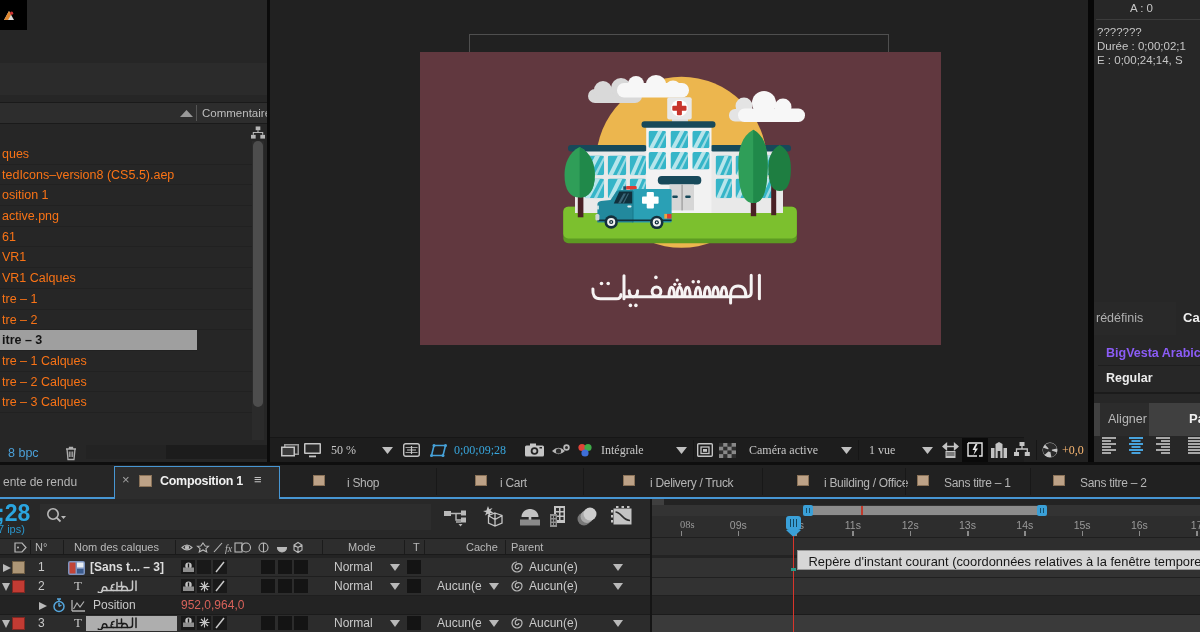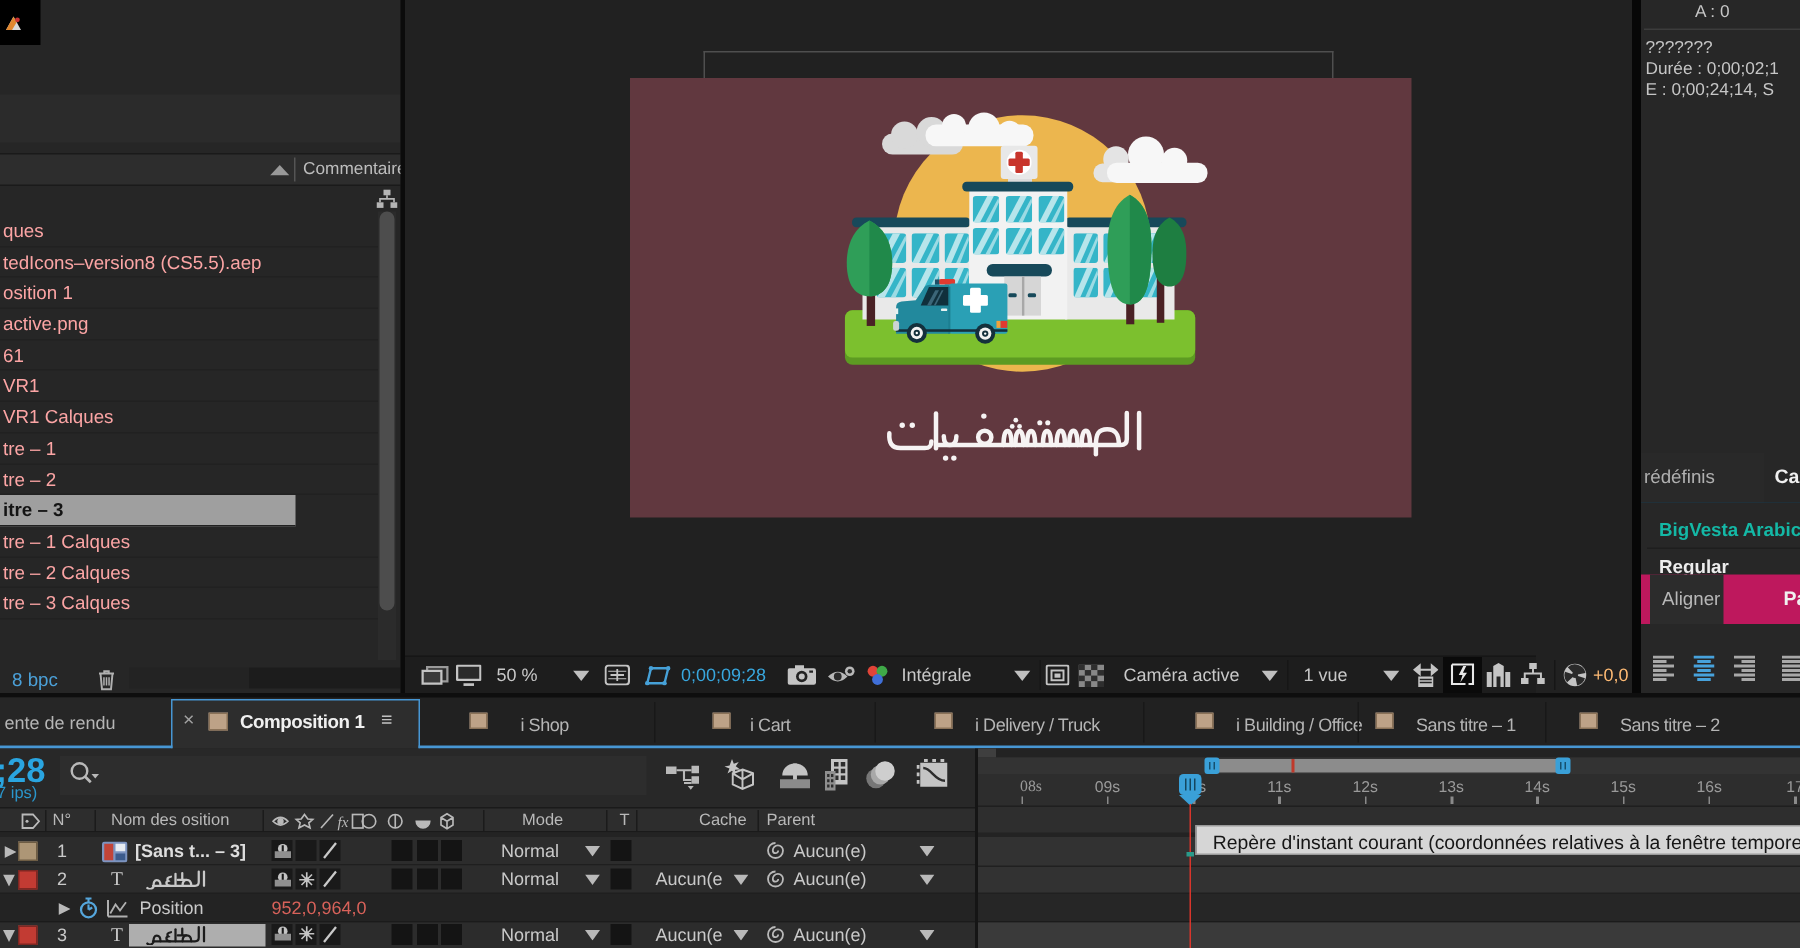--- a/index.html
+++ b/index.html
@@ -2,21 +2,21 @@
 <html><head>
 <meta charset="utf-8">
 <style>
   html,body{margin:0;padding:0;}
   body{width:1200px;height:632px;overflow:hidden;background:#232323;
        font-family:"Liberation Sans",sans-serif;}
   #root{position:relative;width:1200px;height:632px;overflow:hidden;
         font-family:"Liberation Sans",sans-serif;color:#c8c8c8;}
   .abs{position:absolute;}
   .txt{position:absolute;white-space:nowrap;}
-  .prow{height:20.7px;line-height:20.7px;font-size:12.5px;color:#fca5a5;
+  .prow{height:20.7px;line-height:20.7px;font-size:12.5px;color:#f97316;
         padding-left:2px;border-bottom:1px solid #212121;box-sizing:border-box;
         white-space:nowrap;overflow:hidden;}
   .prow.sel{background:#9f9f9f;color:#141414;font-weight:bold;width:197px;}
 </style>
 </head>
 <body>
 <div id="root">
 
   <div class="abs" id="projpanel" style="left:0;top:0;width:267px;height:462px;background:#262626;">
 
@@ -224,21 +224,21 @@
           <circle cx="235.9" cy="225.4" r="1.8"></circle>
           <circle cx="254.8" cy="232.3" r="1.6"></circle>
             <circle cx="259.7" cy="232.3" r="1.6"></circle>
             <circle cx="257.2" cy="228.1" r="1.6"></circle>
           <circle cx="273.2" cy="229.8" r="1.7"></circle>
             <circle cx="278.5" cy="229.8" r="1.7"></circle>
         </g>
       </svg>
     </div>
 
-    <div class="abs" id="comptoolbar" style="left:0;top:437px;width:754px;height:25px;background:#1d1d1d;border-top:1px solid #161616;font-size:12px;color:#c8c8c8;">
+    <div class="abs" id="comptoolbar" style="left:0;top:437px;width:754px;height:25px;background:#1d1d1d;border-top:1px solid #161616;font-size:12px;color:#c8c8c8;font-family:Liberation Serif, serif;">
       <svg class="abs" style="left:10px;top:5px;" width="20" height="15" viewBox="0 0 20 15">
         <rect x="4" y="1" width="15" height="11" fill="#9a9a9a"></rect>
           <rect x="5.5" y="2.5" width="12" height="8" fill="#2a2a2a"></rect>
         <rect x="1" y="3.5" width="14" height="10" fill="#c4c4c4"></rect>
           <rect x="2.5" y="5" width="11" height="7" fill="#3a3a3a"></rect>
       </svg>
       <svg class="abs" style="left:34px;top:5px;" width="17" height="15" viewBox="0 0 17 15">
         <rect x="0" y="0" width="17" height="11" rx="1" fill="#c4c4c4"></rect>
           <rect x="1.5" y="1.5" width="14" height="8" fill="#2a2a2a"></rect>
         <rect x="5" y="12.5" width="7" height="1.8" fill="#c4c4c4"></rect>
@@ -352,26 +352,26 @@
     <div class="txt" style="left:3px;top:26px;">???????</div>
     <div class="txt" style="left:3px;top:40px;">Durée : 0;00;02;1</div>
     <div class="txt" style="left:3px;top:54px;">E : 0;00;24;14, S</div>
 
     <div class="abs" style="left:0;top:302px;width:106px;height:33px;background:#0c4a6e;">
       <div class="abs" style="left:0;top:0;width:82px;height:33px;background:#292929;"></div>
       <div class="abs" style="left:82px;top:0;width:24px;height:33px;background:#272727;"></div>
       <div class="txt" style="left:2px;top:9px;font-size:12.5px;color:#b0b0b0;">rédéfinis</div>
       <div class="txt" style="left:89px;top:8px;font-size:13px;color:#f0f0f0;font-weight:bold;">Ca</div>
     </div>
-    <div class="txt" style="left:12px;top:346px;font-size:12.5px;color:#14b8a6;font-weight:bold;">BigVesta Arabic</div>
+    <div class="txt" style="left:12px;top:346px;font-size:12.5px;color:#8b5cf6;font-weight:bold;">BigVesta Arabic</div>
     <div class="abs" style="left:4px;top:365px;width:102px;height:1px;background:#1e1e1e;"></div>
     <div class="txt" style="left:12px;top:371px;font-size:12.5px;color:#ececec;font-weight:bold;">Regular</div>
     <div class="abs" style="left:0;top:392px;width:106px;height:2px;background:#1b1b1b;"></div>
 
-    <div class="abs" style="left:0;top:383px;width:106px;height:33px;background:#be185d;">
+    <div class="abs" style="left:0;top:403px;width:106px;height:33px;background:#404040;">
       <div class="abs" style="left:6px;top:0;width:49px;height:33px;background:#2c2c2c;"></div>
       <div class="txt" style="left:14px;top:9px;font-size:12.5px;color:#b8b8b8;">Aligner</div>
       <div class="txt" style="left:95px;top:8px;font-size:13px;color:#f0f0f0;font-weight:bold;">Pa</div>
     </div>
 
     <svg class="abs" style="left:8px;top:437px;" width="14" height="18" viewBox="0 0 14 18">
       <g fill="#a8a8a8">
           <rect y="0" width="14" height="2"></rect>
           <rect y="3" width="9" height="2"></rect>
           <rect y="6" width="14" height="2"></rect>
@@ -510,21 +510,21 @@
           <rect x="16" y="0" width="2.5" height="2"></rect>
         </g>
     </svg>
 
     <div class="abs" style="left:0;top:39px;width:652px;height:17px;background:#2d2d2d;border-top:1px solid #1a1a1a;border-bottom:1px solid #1a1a1a;box-sizing:border-box;font-size:11px;color:#b9b9b9;">
       <svg class="abs" style="left:14px;top:3px;" width="13" height="11" viewBox="0 0 13 11">
           <path d="M1 1 H8 L12 5.5 L8 10 H1 Z" fill="none" stroke="#b9b9b9" stroke-width="1.2"></path>
           <circle cx="4" cy="5.5" r="1" fill="#b9b9b9"></circle>
         </svg>
       <div class="txt" style="left:35px;top:2px;">N°</div>
-      <div class="txt" style="left:74px;top:2px;">Nom des osition</div>
+      <div class="txt" style="left:74px;top:2px;">Nom des calques</div>
       <div class="txt" style="left:348px;top:2px;">Mode</div>
       <div class="txt" style="left:413px;top:2px;">T</div>
       <div class="txt" style="left:426px;top:2px;margin-left:40px;">Cache</div>
       <div class="txt" style="left:511px;top:2px;">Parent</div>
       <div class="abs" style="left:30px;top:1px;width:1px;height:14px;background:#1b1b1b;"></div>
       <div class="abs" style="left:63px;top:1px;width:1px;height:14px;background:#1b1b1b;"></div>
       <div class="abs" style="left:175px;top:1px;width:1px;height:14px;background:#1b1b1b;"></div>
       <div class="abs" style="left:322px;top:1px;width:1px;height:14px;background:#1b1b1b;"></div>
       <div class="abs" style="left:404px;top:1px;width:1px;height:14px;background:#1b1b1b;"></div>
       <div class="abs" style="left:424px;top:1px;width:1px;height:14px;background:#1b1b1b;"></div>

